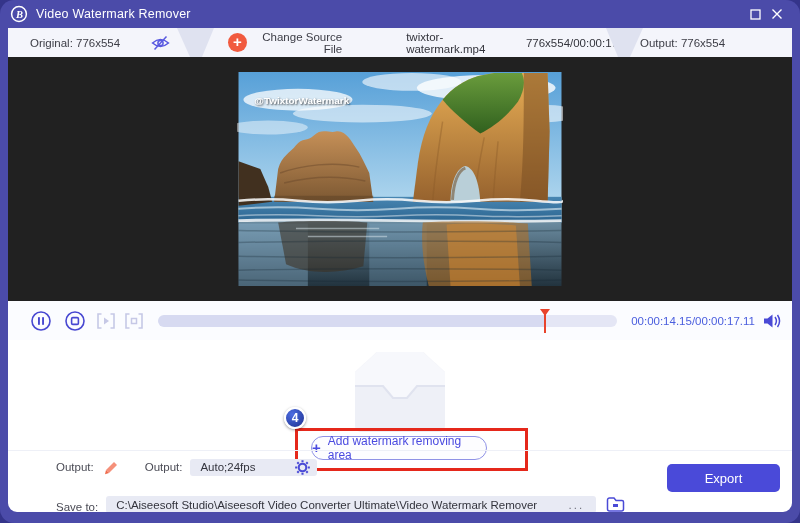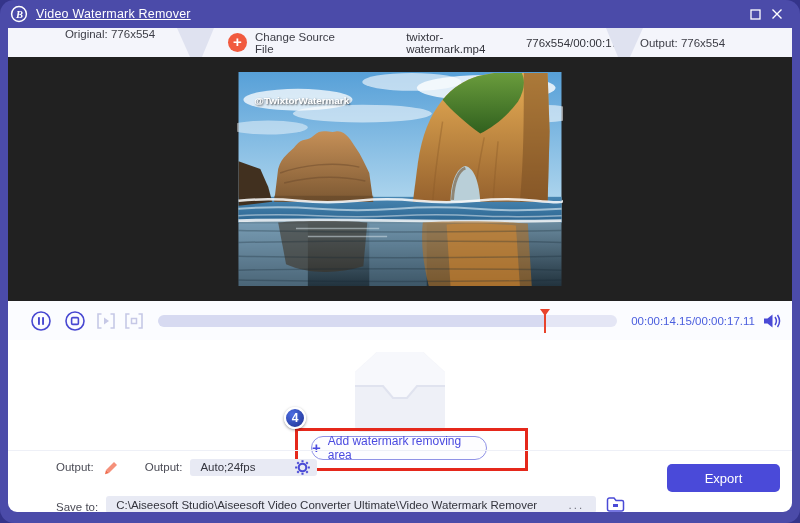--- a/index.html
+++ b/index.html
@@ -2,37 +2,37 @@
 <html><head>
 <meta charset="utf-8">
 <style>
   * { box-sizing: border-box; margin: 0; padding: 0; }
   html,body { width:800px; height:523px; overflow:hidden; font-family:"Liberation Sans",sans-serif; }
   body { background:#34348a; }
   .frame { position:absolute; inset:0; background:#4b4ba9; border-radius:14px; overflow:hidden; }
   
   .titlebar { height:28px; display:flex; align-items:center; padding:0 12px 0 10px; color:#fff; }
   .logo { width:18px; height:18px; margin-right:8px; flex:0 0 auto; }
-  .app-title { font-size:12.5px; flex:1; letter-spacing:.2px;text-decoration:underline; }
+  .app-title { font-size:12.5px; flex:1; letter-spacing:.2px; }
   .winbtn { width:22px; height:20px; display:flex; align-items:center; justify-content:center; cursor:default; }
   
   .content { position:absolute; left:8px; right:8px; top:28px; bottom:11px;
              background:#fff; border-radius:0 0 9px 9px; overflow:hidden;
              display:flex; flex-direction:column; }
   
   .toolbar { position:relative; height:29px; background:#dfe2f0; flex:0 0 auto; font-size:11.5px; color:#3c3d46; }
   .tab { position:absolute; top:0; bottom:0; background:#f4f5fb; display:flex; align-items:center; }
-  .tab-left  { left:0; width:182px; clip-path:polygon(0 0, calc(100% - 13px) 0, 100% 100%, 0 100%); padding-left:22px; gap:30px;flex-direction:column; }
+  .tab-left  { left:0; width:182px; clip-path:polygon(0 0, calc(100% - 13px) 0, 100% 100%, 0 100%); padding-left:22px; gap:30px; }
   .tab-right { right:0; width:162px; clip-path:polygon(13px 0, 100% 0, 100% 100%, 0 100%); justify-content:flex-start; padding-left:10px; }
   .tab-center{ position:absolute; top:0; bottom:0; left:194px; right:174px; background:#f4f5fb;
                clip-path:polygon(12px 0, calc(100% - 12px) 0, 100% 100%, 0 100%);
                display:flex; align-items:center; padding-left:26px; }
   .plus-circle { width:19px; height:19px; border-radius:50%; background:#f15a3f; color:#fff; font-size:15px;
                  line-height:17px; text-align:center; font-weight:bold; flex:0 0 auto; }
-  .chg-label { margin-left:8px; }
+  .chg-label { margin-left:8px;text-align:right; }
   .file-name { margin-left:64px; color:#33343c; }
   .res-dur   { margin-left:20px; color:#33343c; }
   
   .stage { height:244px; background:#212121; flex:0 0 auto; display:flex; justify-content:center; align-items:center; }
   .scene { width:326px; height:214px; display:block; }
   
   .controls { height:39px; flex:0 0 auto; background:#fbfcff; display:flex; align-items:center; padding:0 10px 0 22px; }
   .pbtn { flex:0 0 auto; display:flex; align-items:center; justify-content:center; cursor:pointer; }
   .track-wrap { flex:1; position:relative; height:12px; margin:0 14px; }
   .track { position:absolute; inset:0; background:#e4e6f5; border-radius:6px; overflow:hidden; }

